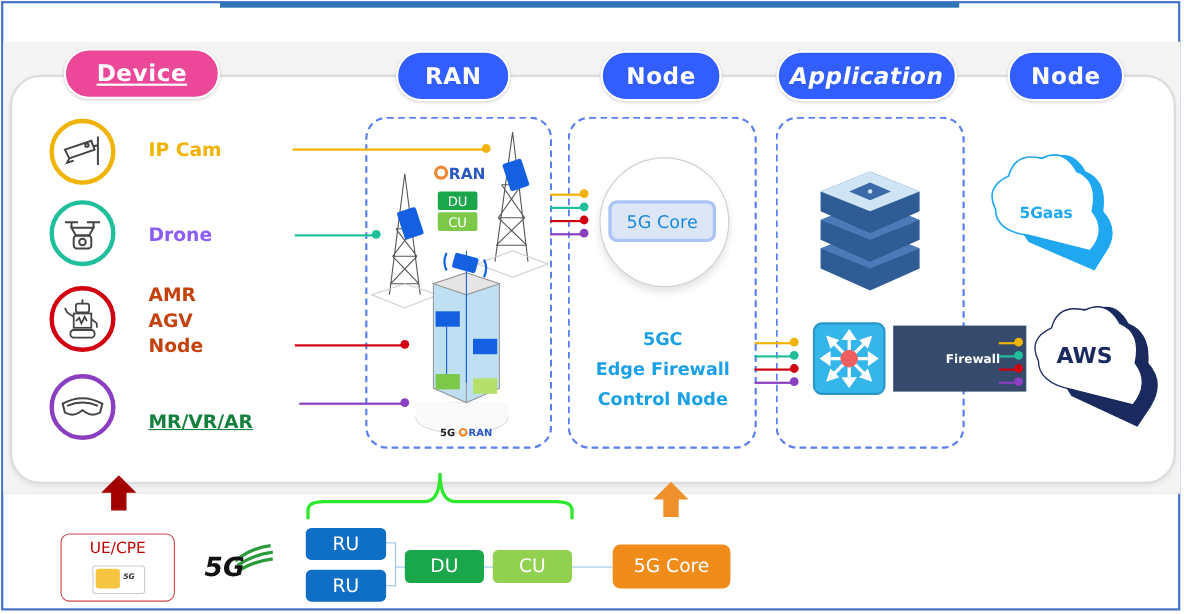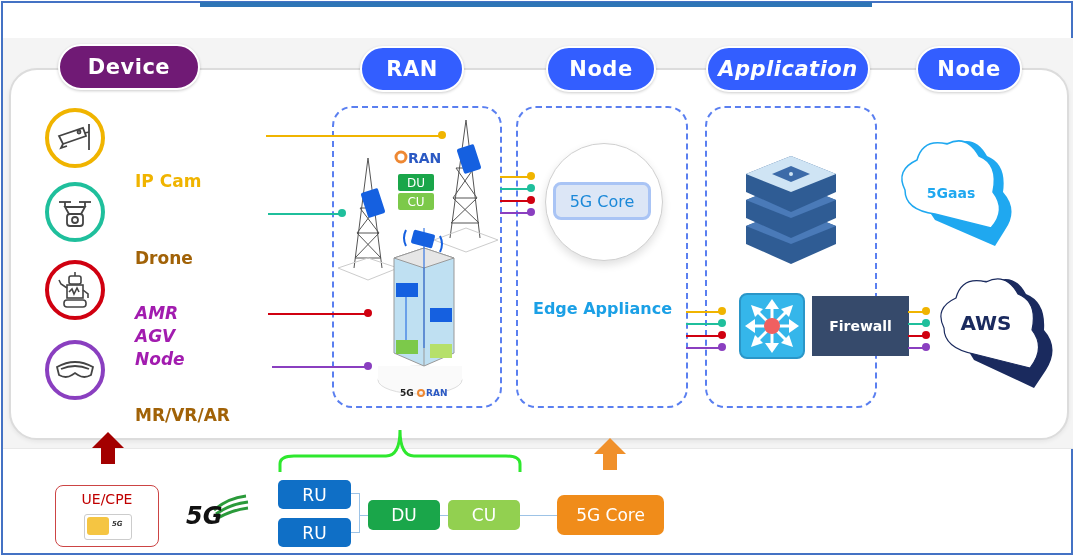--- a/index.html
+++ b/index.html
@@ -3,31 +3,31 @@
 <meta charset="utf-8">
 <style>
   html, body { margin:0; padding:0; background:#fff; }
   body { width:1076px; height:558px; position:relative; overflow:hidden; font-family:"DejaVu Sans", sans-serif; }
   .frame { position:absolute; left:1px; top:1px; width:1072px; height:554px; border:2px solid #4472c4; box-sizing:border-box; }
   .topbar { position:absolute; left:200px; top:2px; width:672px; height:5px; background:#2e75b6; }
   .band { position:absolute; left:3px; top:38px; width:1070px; height:410px; background:#f4f4f4; }
   .band-bottom { position:absolute; left:3px; top:448px; width:1070px; height:1px; background:#e8e8e8; }
   .panel { position:absolute; left:9px; top:68px; width:1060px; height:372px; background:#fff; border:2px solid #dcdcdc; border-radius:28px; box-sizing:border-box; box-shadow:0 2px 4px rgba(0,0,0,0.06); }
   .pill { position:absolute; height:46px; border-radius:23px; color:#fff; font-weight:bold; font-size:21px; display:flex; align-items:center; justify-content:center; border:2px solid #fff; box-shadow:0 1px 3px rgba(0,0,0,0.2); letter-spacing:0.5px; box-sizing:border-box; }
-  .pill.red { background:#701a75; }
+  .pill.red { background:#ec4899;text-decoration:underline; }
   .pill.blue { background:#335eff; }
   .dash { position:absolute; border:2px dashed #5a7ff0; border-radius:20px; box-sizing:border-box; }
   .dev-icon { position:absolute; width:60px; height:60px; border-radius:50%; border:4px solid; background:#fff; box-sizing:border-box; display:flex; align-items:center; justify-content:center; }
-  .dev-label { position:absolute; font-weight:bold; font-size:17px; line-height:23px;margin-top:44px; }
+  .dev-label { position:absolute; font-weight:bold; font-size:17px; line-height:23px; }
   .line { position:absolute; height:2px; }
   .dot { position:absolute; width:8px; height:8px; border-radius:50%; }
   .core-circle { position:absolute; left:545px; top:143px; width:116px; height:116px; border-radius:50%; background:#fff; border:1px solid #d0d0d0; box-shadow:0 4px 8px rgba(0,0,0,0.12); }
   .core-box { position:absolute; left:553px; top:182px; width:98px; height:38px; border-radius:8px; background:#dce6f6; border:3px solid #a9c4f5; box-sizing:border-box; display:flex; align-items:center; justify-content:center; color:#1b88d8; font-size:16px; }
   .core-text { position:absolute; left:520px; top:295px; width:165px; text-align:center; color:#1ba0e6; font-weight:bold; font-size:16px; line-height:27px; }
-  .firewall { position:absolute; left:812px; top:296px; width:97px; height:60px; background:#364a6b; color:#fff; font-weight:bold; font-size:14px; display:flex; align-items:center; justify-content:center; }
+  .firewall { position:absolute; left:812px; top:296px; width:97px; height:60px; background:#364a6b; color:#fff; font-weight:bold; font-size:11px; display:flex; align-items:center; justify-content:center;padding-left:24px; }
   .bbox { position:absolute; border-radius:5px; color:#fff; font-size:17px; display:flex; align-items:center; justify-content:center; font-family:"DejaVu Sans", sans-serif; }
   .conn { position:absolute; background:#9dc3e6; }
   .ue { position:absolute; left:55px; top:485px; width:104px; height:62px; border:1px solid #c44; border-radius:8px; box-sizing:border-box; }
   .ue-label { position:absolute; left:0; top:5px; width:100%; text-align:center; color:#c00000; font-size:14px; }
   .arrow-up { position:absolute; }
 </style>
 </head>
 <body>
 
 <div class="frame"></div>
@@ -65,50 +65,50 @@
         <line x1="4" y1="8" x2="16" y2="8"></line>
         <line x1="24" y1="8" x2="36" y2="8"></line>
         <line x1="10" y1="8" x2="10" y2="13"></line>
         <line x1="30" y1="8" x2="30" y2="13"></line>
         <path d="M10 13 L30 13 L26 20 L14 20 Z"></path>
         <rect x="12" y="20" width="16" height="12" rx="3"></rect>
         <circle cx="20" cy="26" r="3"></circle>
       </g>
     </svg>
 </div>
-<div class="dev-label" style="left:135px;top:203px;color:#a16207;">Drone</div>
+<div class="dev-label" style="left:135px;top:203px;color:#8b5cf6;">Drone</div>
 
 <div class="dev-icon" style="left:45px;top:260px;border-color:#d00010;">
   <svg width="40" height="40" viewBox="0 0 40 40">
       <g fill="none" stroke="#444" stroke-width="1.6">
         <rect x="14" y="6" width="12" height="8" rx="2"></rect>
         <line x1="20" y1="2" x2="20" y2="6"></line>
         <rect x="12" y="15" width="16" height="13"></rect>
         <path d="M14 22 L17 19 L19 24 L22 18 L24 22"></path>
         <path d="M12 18 L6 14 L4 10"></path>
         <path d="M28 20 L33 24 L33 28"></path>
         <rect x="9" y="30" width="22" height="7" rx="3"></rect>
       </g>
     </svg>
 </div>
-<div class="dev-label" style="left:135px;top:258px;color:#a21caf;font-style:italic;">
+<div class="dev-label" style="left:135px;top:258px;color:#c2410c;">
   <div>AMR</div>
   <div>AGV</div>
   <div>Node</div>
 </div>
 
 <div class="dev-icon" style="left:45px;top:340px;border-color:#8a3fc0;">
   <svg width="42" height="30" viewBox="0 0 42 30">
       <g fill="none" stroke="#444" stroke-width="1.8">
         <path d="M3 12 Q21 2 39 12 L37 20 Q30 24 24 20 L21 18 L18 20 Q12 24 5 20 Z"></path>
         <path d="M7 14 Q21 8 35 14"></path>
       </g>
     </svg>
 </div>
-<div class="dev-label" style="left:135px;top:360px;color:#a16207;">MR/VR/AR</div>
+<div class="dev-label" style="left:135px;top:373px;color:#15803d;text-decoration:underline;">MR/VR/AR</div>
 
 <div class="line" style="left:266px;top:135px;width:176px;background:#f0b400;"></div>
 <div class="dot" style="left:438px;top:131px;background:#f0b400;"></div>
 <div class="line" style="left:268px;top:213px;width:74px;background:#1fbf9c;"></div>
 <div class="dot" style="left:338px;top:209px;background:#1fbf9c;"></div>
 <div class="line" style="left:268px;top:313px;width:100px;background:#d00010;"></div>
 <div class="dot" style="left:364px;top:309px;background:#d00010;"></div>
 <div class="line" style="left:272px;top:366px;width:96px;background:#8a3fc0;"></div>
 <div class="dot" style="left:364px;top:362px;background:#8a3fc0;"></div>
 
@@ -171,21 +171,23 @@
 <div class="line" style="left:500px;top:188px;width:30px;background:#1fbf9c;"></div>
 <div class="dot" style="left:527px;top:184px;background:#1fbf9c;"></div>
 <div class="line" style="left:500px;top:200px;width:30px;background:#d00010;"></div>
 <div class="dot" style="left:527px;top:196px;background:#d00010;"></div>
 <div class="line" style="left:500px;top:212px;width:30px;background:#8a3fc0;"></div>
 <div class="dot" style="left:527px;top:208px;background:#8a3fc0;"></div>
 
 <div class="core-circle"></div>
 <div class="core-box">5G Core</div>
 <div class="core-text">
-  <div>Edge Appliance</div>
+  <div>5GC</div>
+  <div>Edge Firewall</div>
+  <div>Control Node</div>
 </div>
 
 <div class="line" style="left:686px;top:311px;width:34px;background:#f0b400;"></div>
 <div class="dot" style="left:718px;top:307px;background:#f0b400;"></div>
 <div class="line" style="left:686px;top:323px;width:34px;background:#1fbf9c;"></div>
 <div class="dot" style="left:718px;top:319px;background:#1fbf9c;"></div>
 <div class="line" style="left:686px;top:335px;width:34px;background:#d00010;"></div>
 <div class="dot" style="left:718px;top:331px;background:#d00010;"></div>
 <div class="line" style="left:686px;top:347px;width:34px;background:#8a3fc0;"></div>
 <div class="dot" style="left:718px;top:343px;background:#8a3fc0;"></div>

